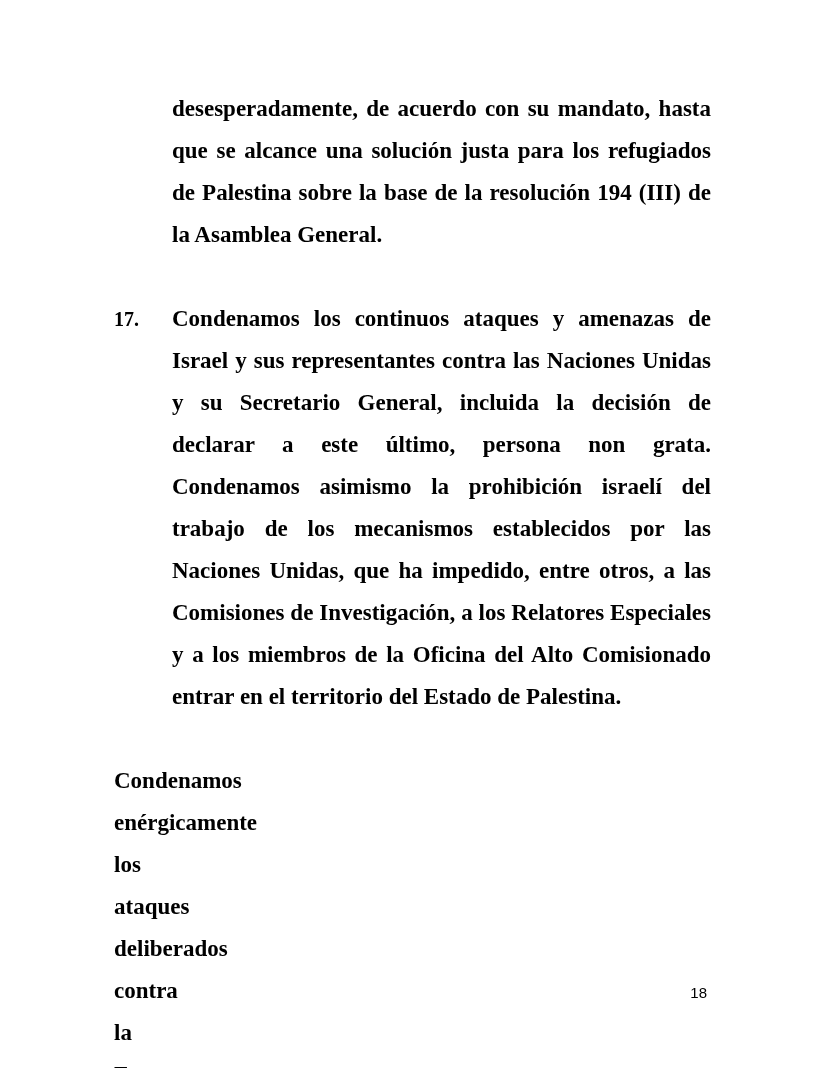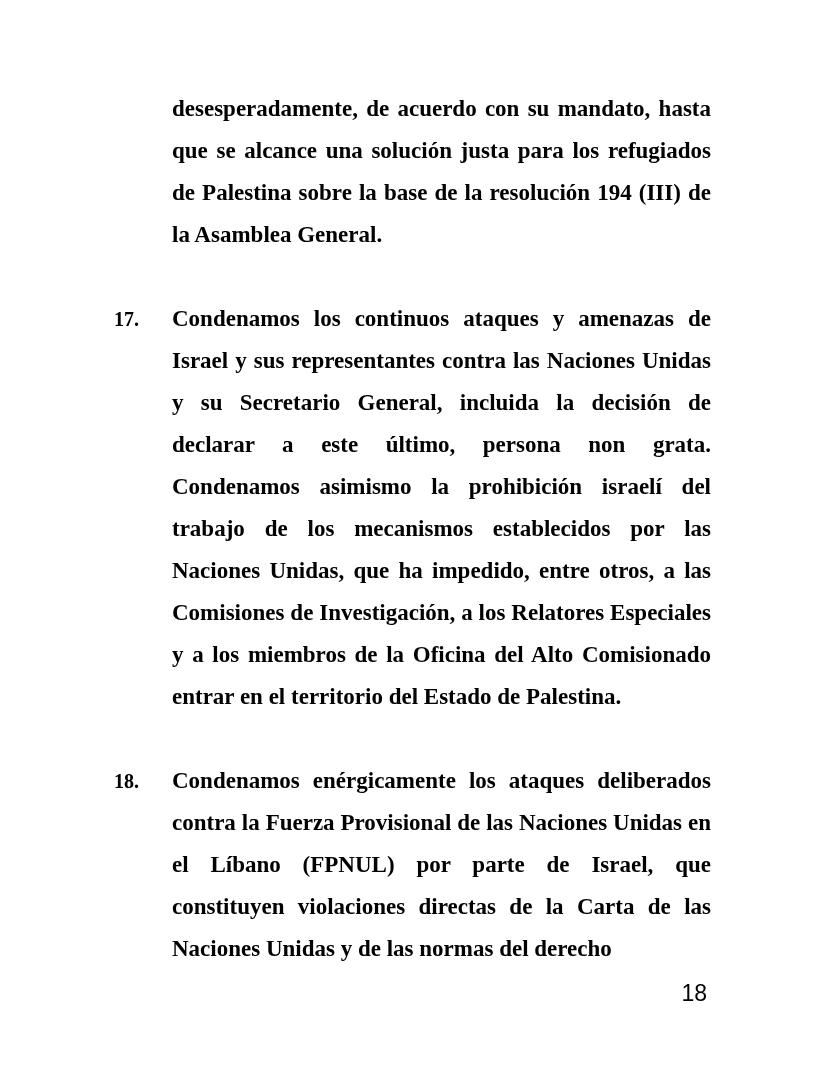--- a/index.html
+++ b/index.html
@@ -48,21 +48,21 @@
     text-align: justify;
     hyphens: none;
   }
   .page-number {
     position: absolute;
     top: 983px;
     left: 0;
     width: 707px;
     text-align: right;
     font-family: "Liberation Sans", sans-serif;
-    font-size: 23px;
+    font-size: 15px;
     line-height: 20px;
     font-weight: 400;
     color: #000000;
   }
 </style>
 </head>
 <body>
 
 <div class="page">
   <main class="content">
@@ -71,20 +71,19 @@
       <span class="num"></span>
       <p class="text">desesperadamente, de acuerdo con su mandato, hasta que se alcance una solución justa para los refugiados de Palestina sobre la base de la resolución 194 (III) de la Asamblea General.</p>
     </section>
 
     <section class="para">
       <span class="num">17.</span>
       <p class="text">Condenamos los continuos ataques y amenazas de Israel y sus representantes contra las Naciones Unidas y su Secretario General, incluida la decisión de declarar a este último, persona non grata. Condenamos asimismo la prohibición israelí del trabajo de los mecanismos establecidos por las Naciones Unidas, que ha impedido, entre otros, a las Comisiones de Investigación, a los Relatores Especiales y a los miembros de la Oficina del Alto Comisionado entrar en el territorio del Estado de Palestina.</p>
     </section>
 
     <section class="para">
-      <span class="num">18.</span>
       <p class="text">Condenamos enérgicamente los ataques deliberados contra la Fuerza Provisional de las Naciones Unidas en el Líbano (FPNUL) por parte de Israel, que constituyen violaciones directas de la Carta de las Naciones Unidas y de las normas del derecho</p>
     </section>
 
   </main>
 
   <footer class="page-number">18</footer>
 </div>
 
 </body></html>

